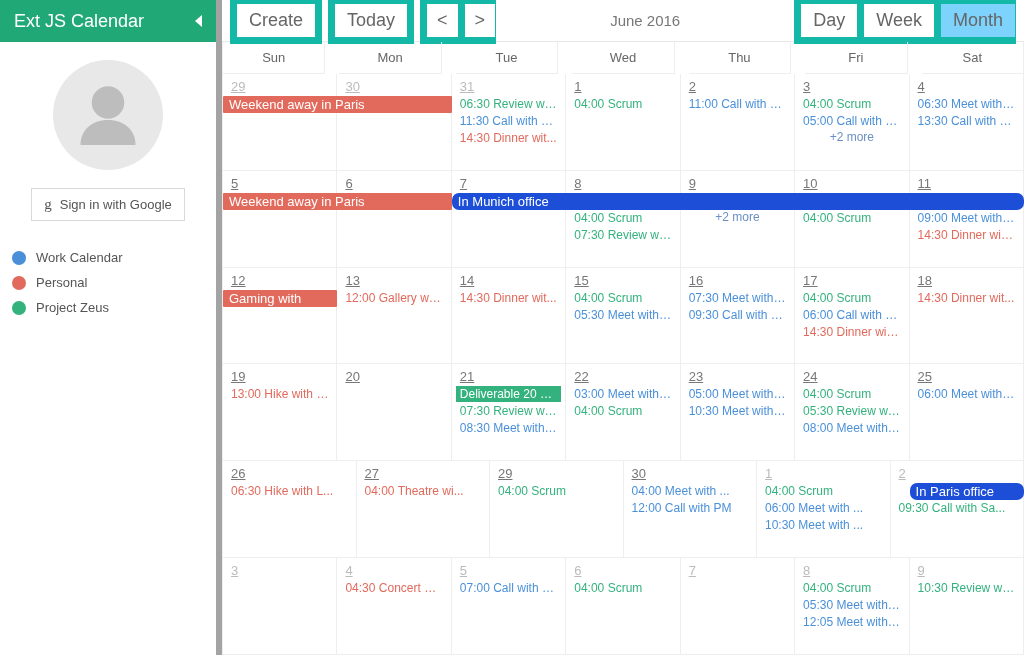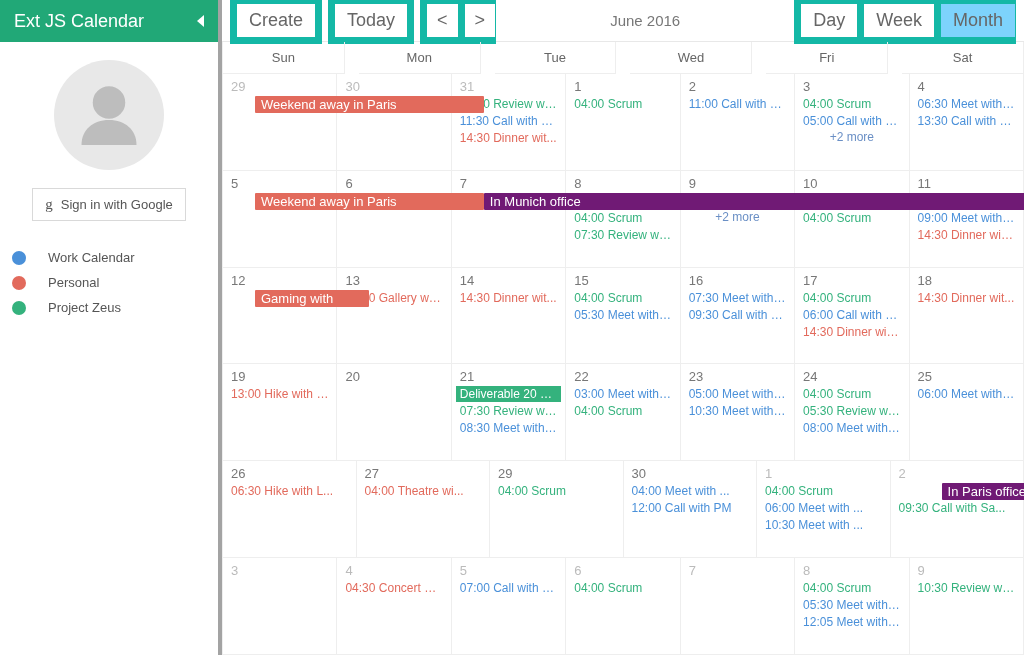--- a/index.html
+++ b/index.html
@@ -7,21 +7,21 @@
     font-family: "Helvetica Neue", Arial, sans-serif;
     font-size: 13px;
     color: #555;
     width: 1024px;
     height: 655px;
     overflow: hidden;
     background: #fff;
   }
   .app { display: flex; height: 655px; }
   
-  .sidebar { width: 222px; border-right: 4px solid #a3a3a3; display: flex; flex-direction: column; }
+  .sidebar { width: 222px; border-right: 6px solid #a3a3a3; display: flex; flex-direction: column; }
   .sidebar-header {
     background: #21a877;
     color: #fff;
     font-size: 18px;
     height: 42px;
     display: flex;
     align-items: center;
     padding: 0 14px;
     justify-content: space-between;
   }
@@ -45,21 +45,21 @@
     padding: 7px 12px;
     font-size: 13px;
     color: #555;
     display: flex;
     align-items: center;
     gap: 8px;
     cursor: pointer;
   }
   .g-letter { font-family: Georgia, serif; font-size: 15px; color:#555; }
   .calendars { padding: 10px 12px; }
-  .cal-item { display: flex; align-items: center; gap: 22px; padding: 5px 0; cursor: pointer; }
+  .cal-item { display: flex; align-items: center; gap: 10px; padding: 5px 0; cursor: pointer; }
   .cal-dot { width: 14px; height: 14px; border-radius: 50%; flex-shrink:0; }
 
   
   .main { flex: 1; display: flex; flex-direction: column; }
   .toolbar {
     height: 42px;
     display: flex;
     align-items: center;
     padding: 0 8px;
     gap: 6px;
@@ -81,30 +81,30 @@
   .title { flex: 1; text-align: center; color: #777; font-size: 15px; }
   .view-switch { display: flex; }
 
   
   .grid { flex:1; display:flex; flex-direction:column; border-left:1px solid #eee; }
   .day-header { display:flex; height:32px;gap:14px; }
   .day-header > div { flex:1; border-right:1px solid #eee; border-bottom:1px solid #eee; display:flex; align-items:center; justify-content:center; color:#666; font-size:13px;}
   .weeks { flex:1; display:flex; flex-direction:column; }
   .week { flex:1; display:flex; border-bottom:1px solid #eee; min-height:0; position:relative;}
   .cell { flex:1; border-right:1px solid #eee; padding:3px 4px; overflow:hidden; position:relative; }
-  .date-num { color:#bbb; font-size:13px; padding:2px 4px 2px; }
+  .date-num { color:#bbb; font-size:13px; padding:2px 4px 2px;text-decoration:underline; }
   .date-num.in { color:#777; }
   .event { font-size:12px; white-space:nowrap; overflow:hidden; text-overflow:ellipsis; padding:1px 4px; margin-bottom:1px; cursor:pointer;}
-  .ev-bar { color:#fff; border-radius:1px; position:absolute; left:0; right:0; height:17px; padding:1px 6px; z-index:2;margin-left:32px; }
+  .ev-bar { color:#fff; border-radius:1px; position:absolute; left:0; right:0; height:17px; padding:1px 6px; z-index:2; }
   .more-link { font-size:12px; color:#6a8fc5; text-align:center; cursor:pointer; }
 
   .c-blue  { color:#4a90d9; }
   .c-red   { color:#e26a5c; }
   .c-green { color:#34b27d; }
-  .bg-blue  { background:#701a75; }
+  .bg-blue  { background:#1d4ed8;border-radius:7px; }
   .bg-red   { background:#e26a5c; }
   .bg-green { background:#34b27d; }
 </style>
 </head>
 <body>
 
 <div class="app">
 
   <aside class="sidebar">
     <div class="sidebar-header">
@@ -154,20 +154,21 @@
         <button class="btn active">Month</button>
       </div>
     </div>
 
     <div class="grid">
       <div class="day-header" id="day-header">
           <div>Sun</div>
           <div>Mon</div>
           <div>Tue</div>
           <div>Wed</div>
+          <div>Thu</div>
           <div>Fri</div>
           <div>Sat</div>
         </div>
       <div class="weeks" id="weeks">
           <div class="week">
             <div class="ev-bar bg-red" style="left: 0%; width: 28.5714%; top: 22px;">Weekend away in Paris</div>
             <div class="cell">
               <div class="date-num">29</div>
               <div style="height: 17px;"></div>
             </div>

